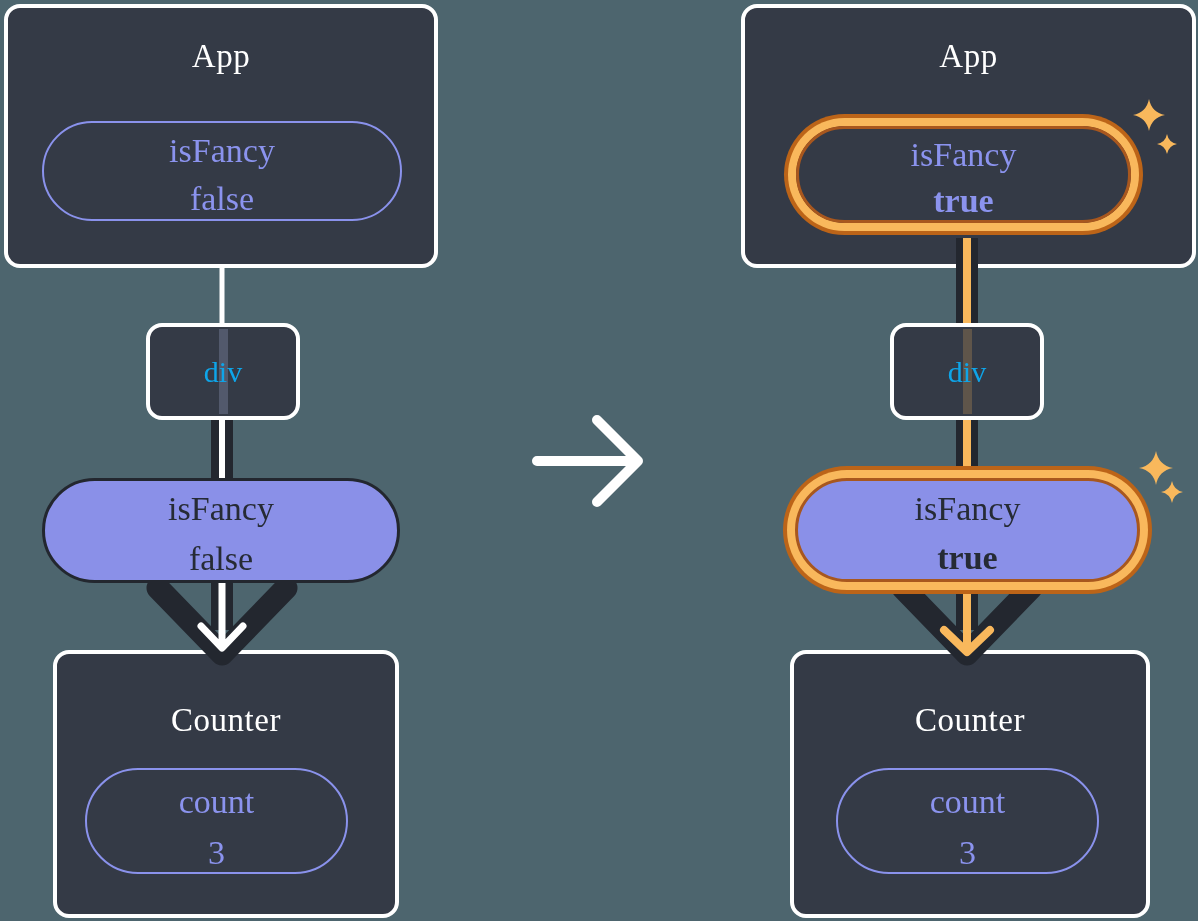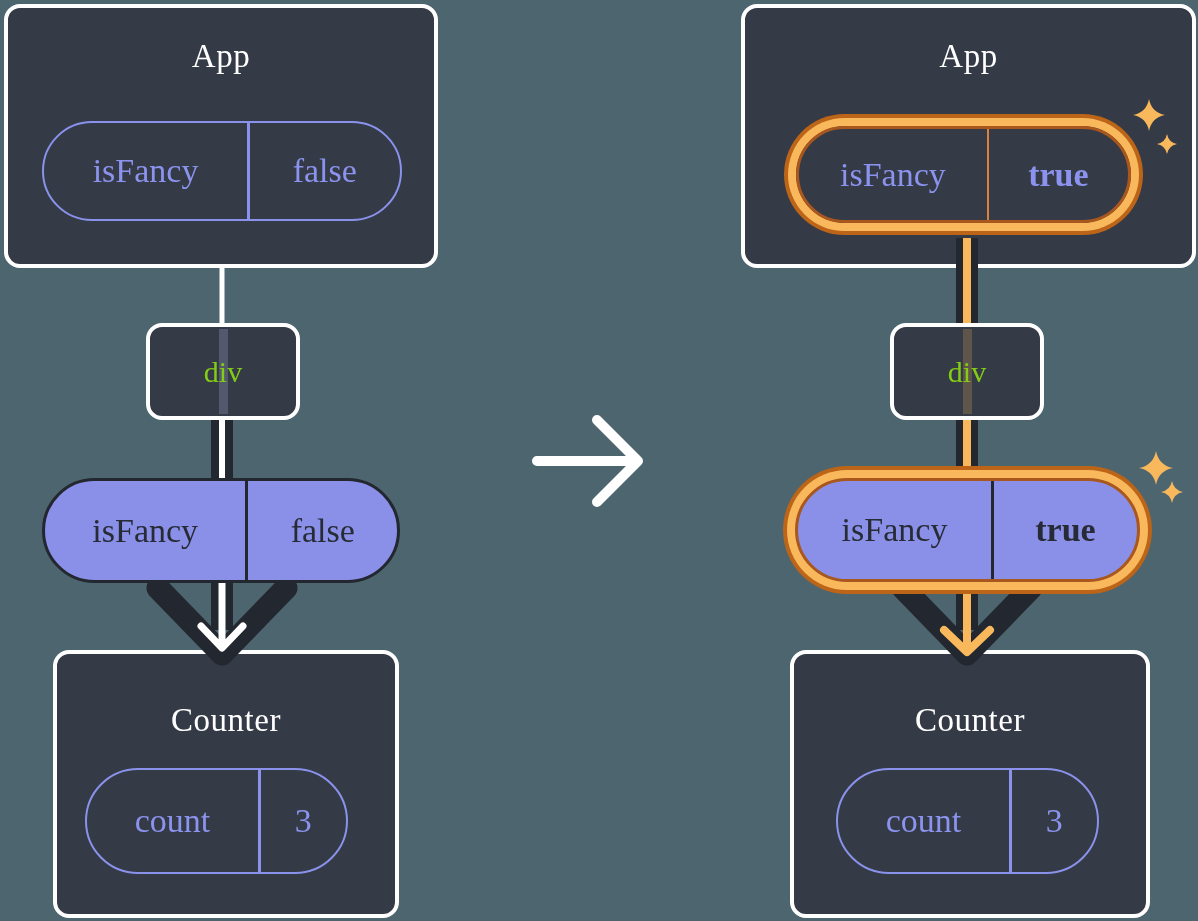--- a/index.html
+++ b/index.html
@@ -10,27 +10,27 @@
   }
   .card{
     position:absolute;background:#343A46;border:4px solid #FFFFFF;
     border-radius:16px;box-sizing:border-box;
   }
   .card-title{
     position:absolute;left:0;right:0;text-align:center;
     color:#FFFFFF;font-size:33px;font-weight:500;letter-spacing:.5px;
   }
   .div-card{display:flex;align-items:center;justify-content:center;z-index:10;}
-  .div-label{color:#84cc16;font-size:30px;font-weight:400;position:relative;z-index:2;}
+  .div-label{color:#0ea5e9;font-size:30px;font-weight:400;position:relative;z-index:2;}
   .div-stripe{position:absolute;top:2px;bottom:2px;left:50%;width:9px;margin-left:-4.5px;z-index:1;}
   .stripe-white{background:rgba(160,172,210,0.28);}
   .stripe-orange{background:rgba(249,184,92,0.22);}
   .pill{
     position:absolute;display:flex;align-items:stretch;box-sizing:border-box;
-    border-radius:999px;overflow:hidden;
+    border-radius:999px;overflow:hidden;flex-direction:column;
   }
   .pill-cell{display:flex;align-items:center;justify-content:center;font-size:34px;}
   .pill-divider{flex:0 0 auto;}
   
   .pill-outline{border:2.5px solid #8A92EC;color:#8B93EE;}
   .pill-outline .pill-divider{width:2.5px;background:#8A92EC;}
   
   .pill-filled{background:#8A90E8;border:3px solid #23272F;color:#262B35;z-index:10;}
   .pill-filled .pill-cell{font-weight:500;}
   .pill-filled .pill-divider{width:3px;background:#23272F;}

